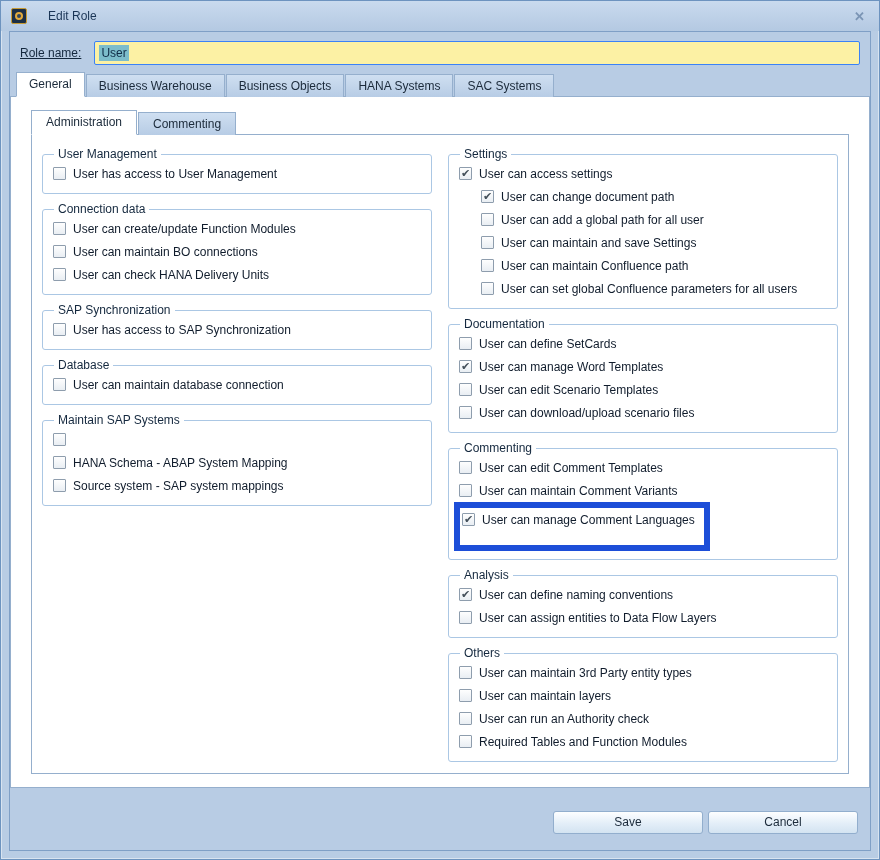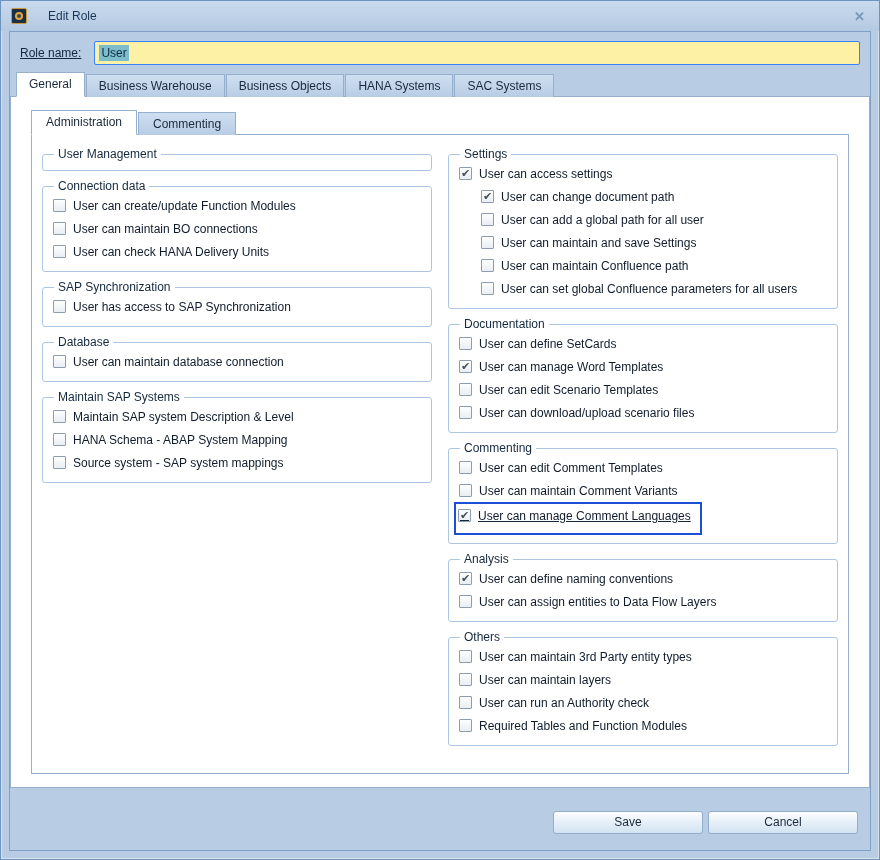--- a/index.html
+++ b/index.html
@@ -168,25 +168,24 @@
   .checkbox.checked::after {
     content:"✔";
     font-size:11px; line-height:1;
     color:#44505a;
     margin-top:-1px;
   }
   .cb-label { white-space:nowrap; color:#101c2c; }
 
   .hl-box {
     display:inline-flex; align-items:center;
-    border:2px solid #1d4ed8;
-    padding:1px 9px 7px 2px;
+    border:6px solid #1d4ed8;
+    padding:1px 9px 15px 2px;
     margin-left:-5px;
     background:#ffffff;
-    text-decoration:underline;
   }
   .hl-box .cb-row { height:21px; }
 
   
   .bottom-bar {
     flex:0 0 62px;
     display:flex; justify-content:flex-end; align-items:center;
     gap:5px;
     padding:6px 12px 0 12px;
   }
@@ -232,20 +231,24 @@
 
     <div class="tab-panel">
       <div class="itabstrip" id="inner-tabs">
           <div class="itab active">Administration</div>
           <div class="itab">Commenting</div>
         </div>
       <div class="ipanel">
         <div class="col" id="col-left">
             <fieldset class="group">
               <legend>User Management</legend>
+              <div class="cb-row">
+                <span class="checkbox"></span>
+                <span class="cb-label">User has access to User Management</span>
+              </div>
             </fieldset>
             <fieldset class="group">
               <legend>Connection data</legend>
               <div class="cb-row">
                 <span class="checkbox"></span>
                 <span class="cb-label">User can create/update Function Modules</span>
               </div>
               <div class="cb-row">
                 <span class="checkbox"></span>
                 <span class="cb-label">User can maintain BO connections</span>
@@ -266,21 +269,20 @@
               <legend>Database</legend>
               <div class="cb-row">
                 <span class="checkbox"></span>
                 <span class="cb-label">User can maintain database connection</span>
               </div>
             </fieldset>
             <fieldset class="group">
               <legend>Maintain SAP Systems</legend>
               <div class="cb-row">
                 <span class="checkbox"></span>
-                <span class="cb-label">Maintain SAP system Description &amp; Level</span>
               </div>
               <div class="cb-row">
                 <span class="checkbox"></span>
                 <span class="cb-label">HANA Schema - ABAP System Mapping</span>
               </div>
               <div class="cb-row">
                 <span class="checkbox"></span>
                 <span class="cb-label">Source system - SAP system mappings</span>
               </div>
             </fieldset>

